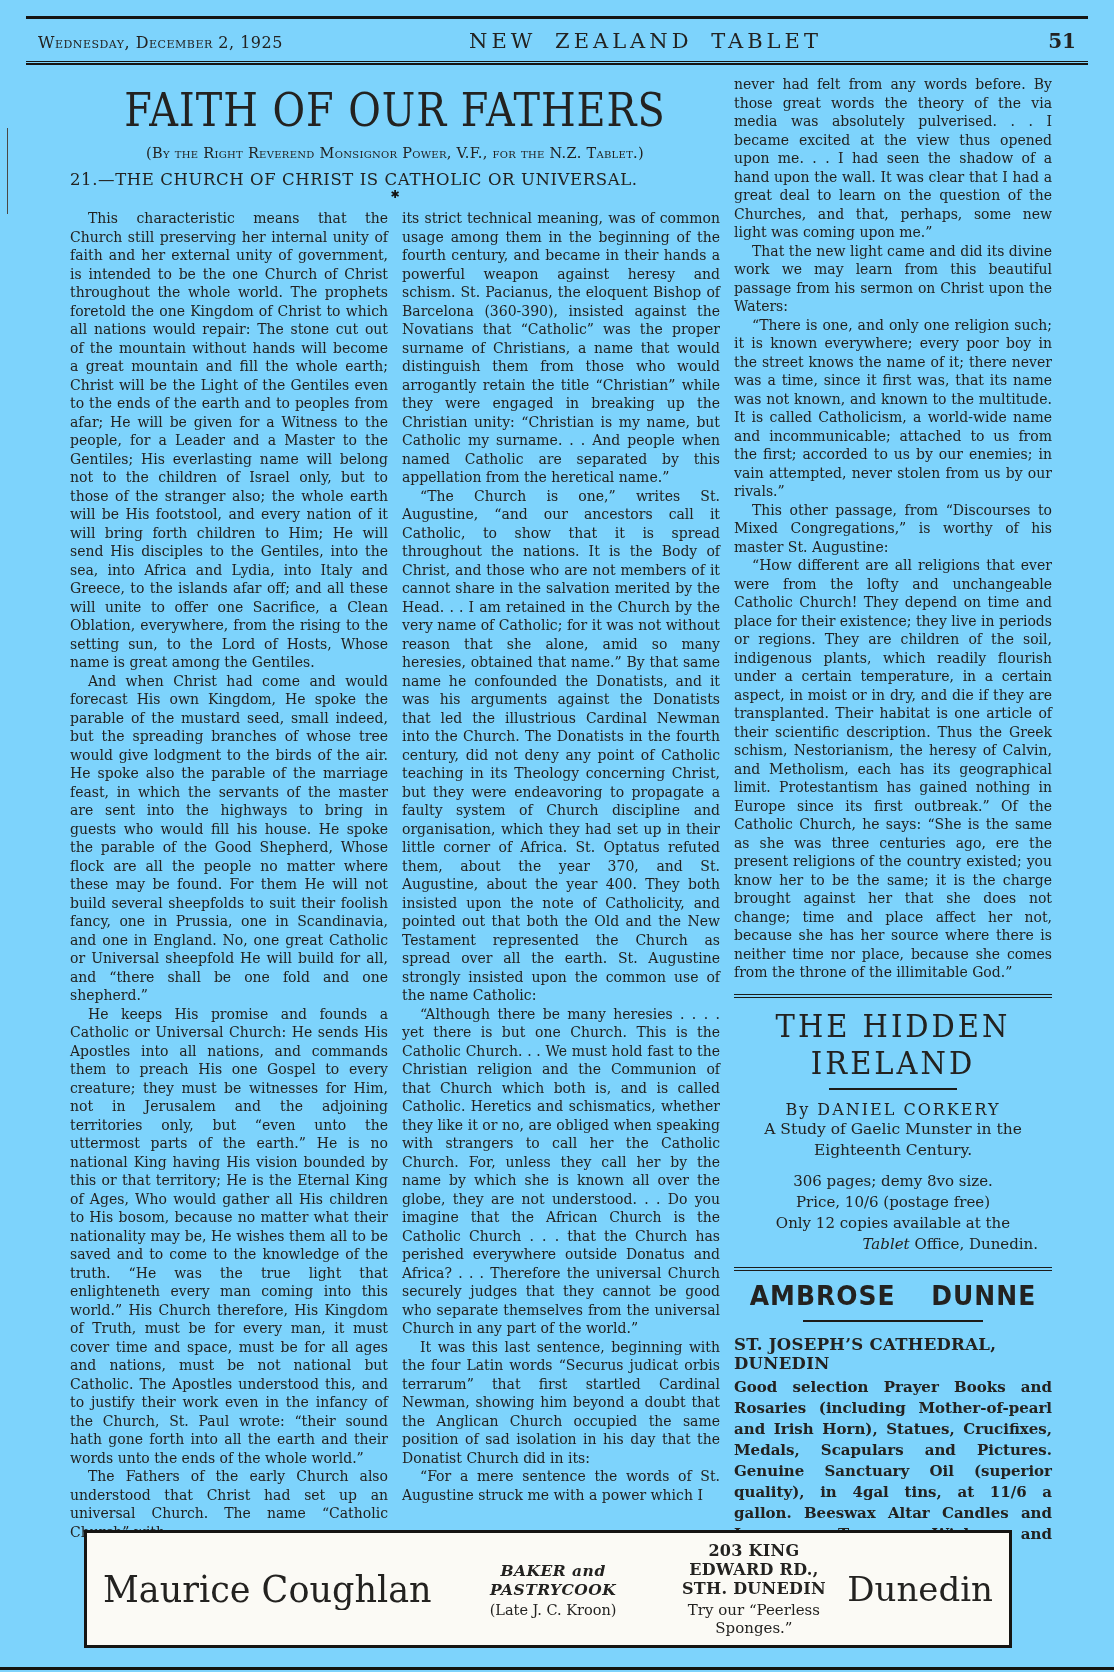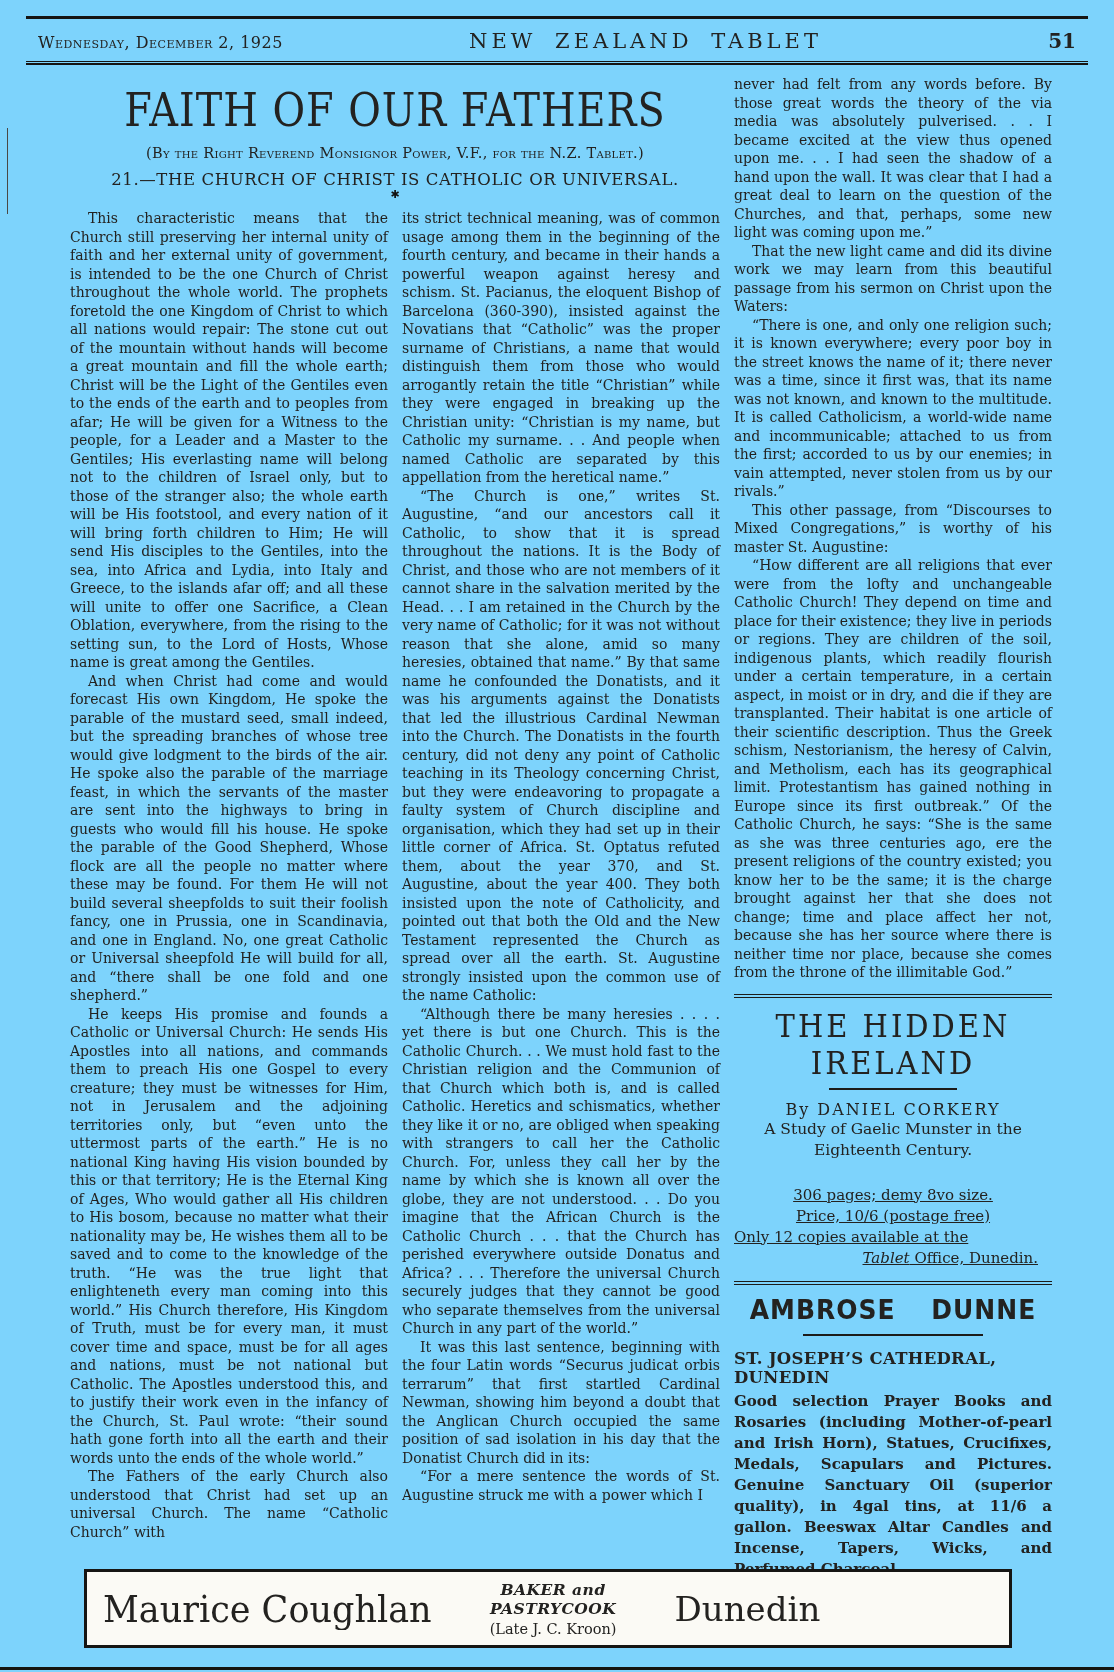--- a/index.html
+++ b/index.html
@@ -26,37 +26,37 @@
   .right-col { flex:1; min-width:0; padding-top:2px; }
   .two-cols { display:flex; gap:14px; margin-top:10px; }
   .col { flex:1; min-width:0; }
   
   .article-title {
     text-align:center; font-size:41px; font-weight:400;
     letter-spacing:1px; margin-top:10px;
     transform:scale(.97,1.12); transform-origin:center top;
   }
   .article-byline { text-align:center; font-size:14.5px; margin-top:14px; font-variant:small-caps; letter-spacing:.3px; }
-  .article-subtitle { text-align:center; font-size:16.5px; margin-top:9px; letter-spacing:.6px; }
+  .article-subtitle { font-size:16.5px; margin-top:9px; letter-spacing:.6px; }
   .ornament { text-align:center; font-size:11px; line-height:8px; margin-top:2px; color:#111; }
   
   .body-text p {
     margin:0; font-size:14px; line-height:18.5px;
     text-align:justify; text-indent:18px;
   }
   .no-first-indent p:first-child { text-indent:0; }
   
   .rule-double { height:4px; border-top:1px solid #1c1b19; border-bottom:1px solid #1c1b19; margin:12px 0 10px 0; }
   .hi-title { text-align:center; font-size:29px; font-weight:400; letter-spacing:3px; transform:scaleY(1.08); transform-origin:center top; margin-top:8px; }
   .title-rule { width:128px; border-top:2px solid #1c1b19; margin:12px auto 10px auto; }
   .hi-byline { text-align:center; font-size:16px; letter-spacing:2px; margin-top:6px; }
   .hi-sub { text-align:center; font-size:15.5px; line-height:21px; padding:0 4px; }
   .hi-line { text-align:center; font-size:15px; line-height:21px; }
-  .hi-lines { margin-top:24px;text-decoration:underline; }
-  .hi-line-left { text-align:left; font-size:15px; line-height:21px; }
+  .hi-lines { margin-top:10px; }
+  .hi-line-left { text-align:center; font-size:15px; line-height:21px; }
   .hi-line-right { text-align:right; font-size:15px; line-height:21px; padding-right:14px; }
   .ital { font-style:italic; }
   .ad-title { text-align:center; font-size:25px; font-weight:700; letter-spacing:1px; word-spacing:26px; margin-top:6px; font-family:"DejaVu Sans", sans-serif; transform:scaleY(1.05); transform-origin:center top; }
   .title-rule-wide { width:180px; border-top:2px solid #1c1b19; margin:10px auto 12px auto; }
   .ad-heading { font-weight:700; font-size:16.5px; letter-spacing:.3px; margin:13px 0 4px 0; }
   .ad-body { font-size:15px; line-height:21px; text-align:justify; font-weight:600; }
   
   .footer-ad {
     position:absolute; left:84px; right:102px; bottom:24px;
     border:3px solid #161513;
@@ -153,18 +153,22 @@
     </div>
 
   </div>
 
   <div class="footer-ad">
     <div class="fa-name">Maurice Coughlan</div>
     <div class="fa-block fa-block1">
       <div class="fa-role">BAKER and PASTRYCOOK</div>
       <div class="fa-role-sub">(Late J. C. Kroon)</div>
     </div>
+    <div class="fa-block fa-block2">
+      <div class="fa-address">203 KING EDWARD RD., STH. DUNEDIN</div>
+      <div class="fa-tagline">Try our “Peerless Sponges.”</div>
+    </div>
     <div class="fa-city">Dunedin</div>
   </div>
 
   <div class="bottom-edge"></div>
 
 </div>
 
 </body></html>

